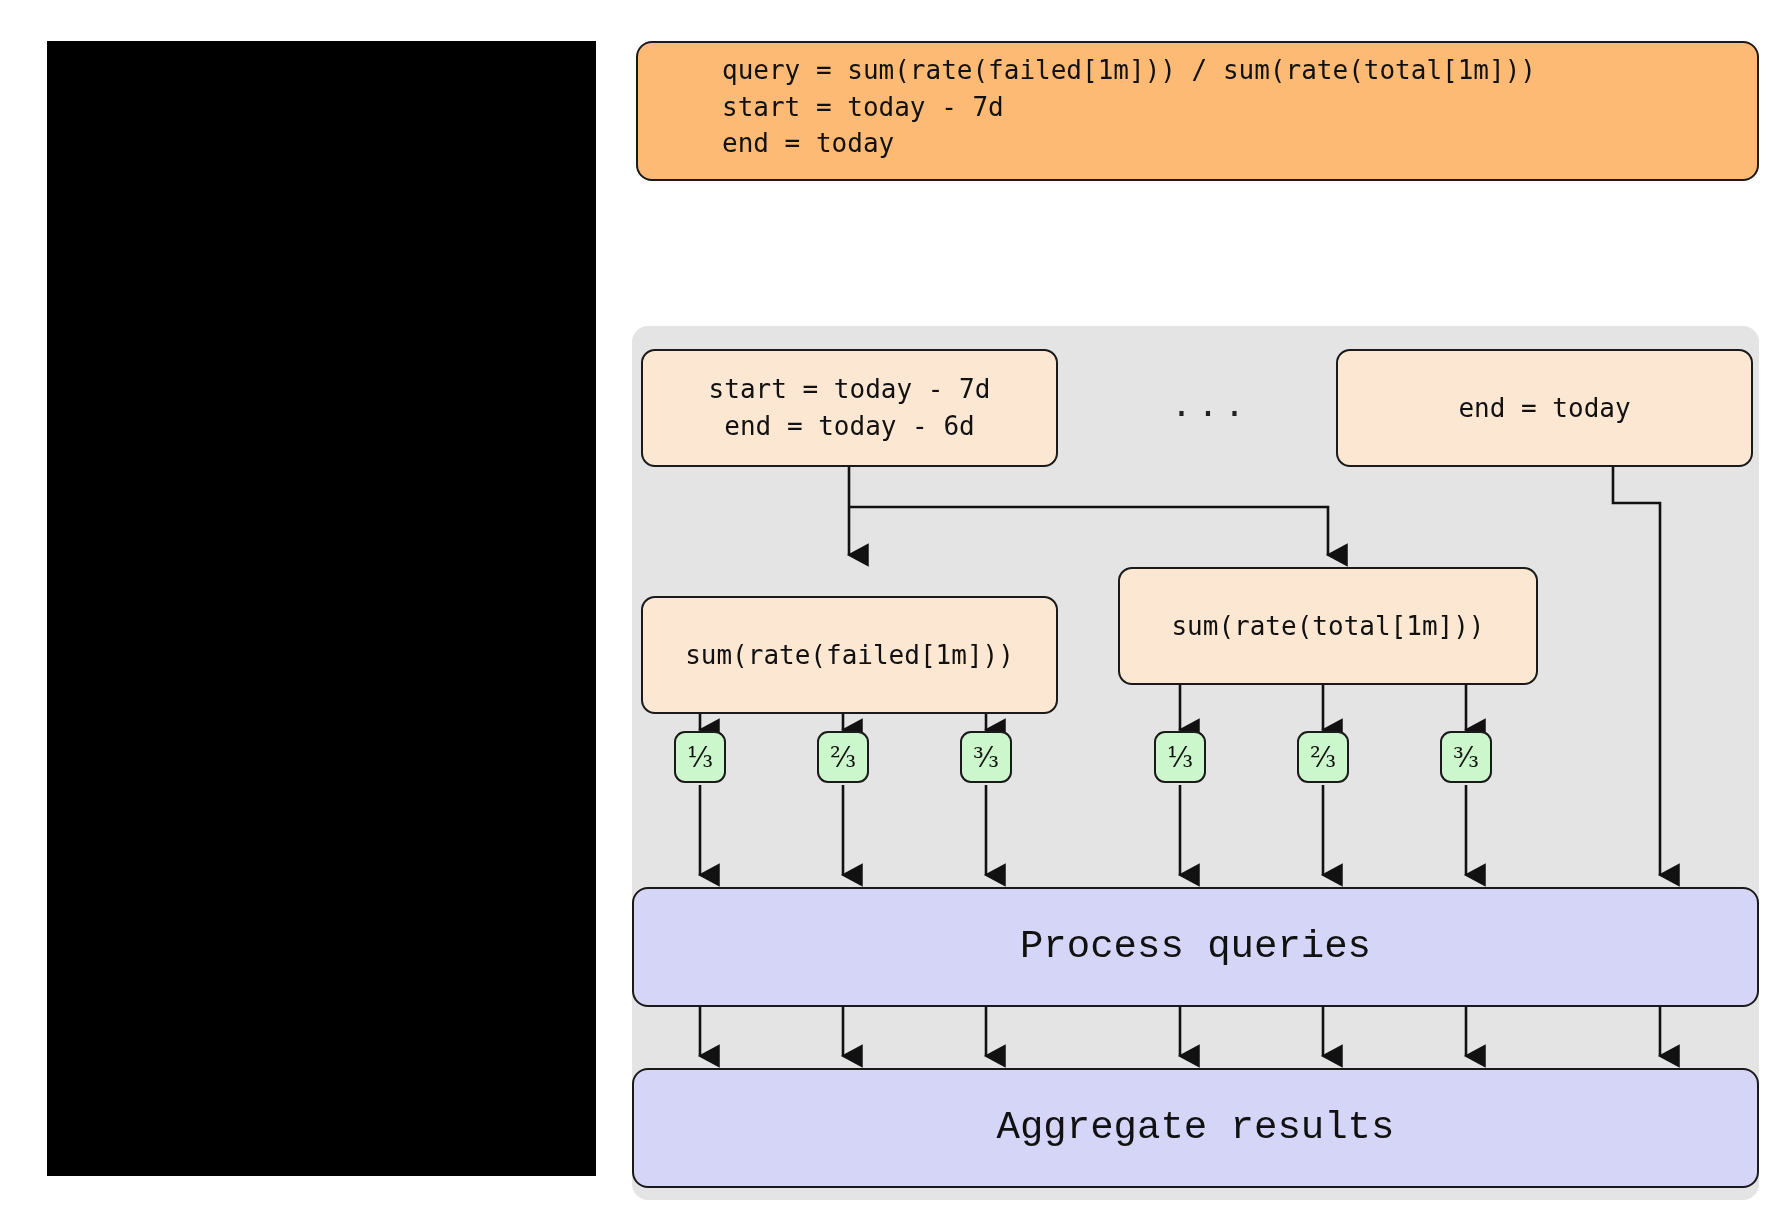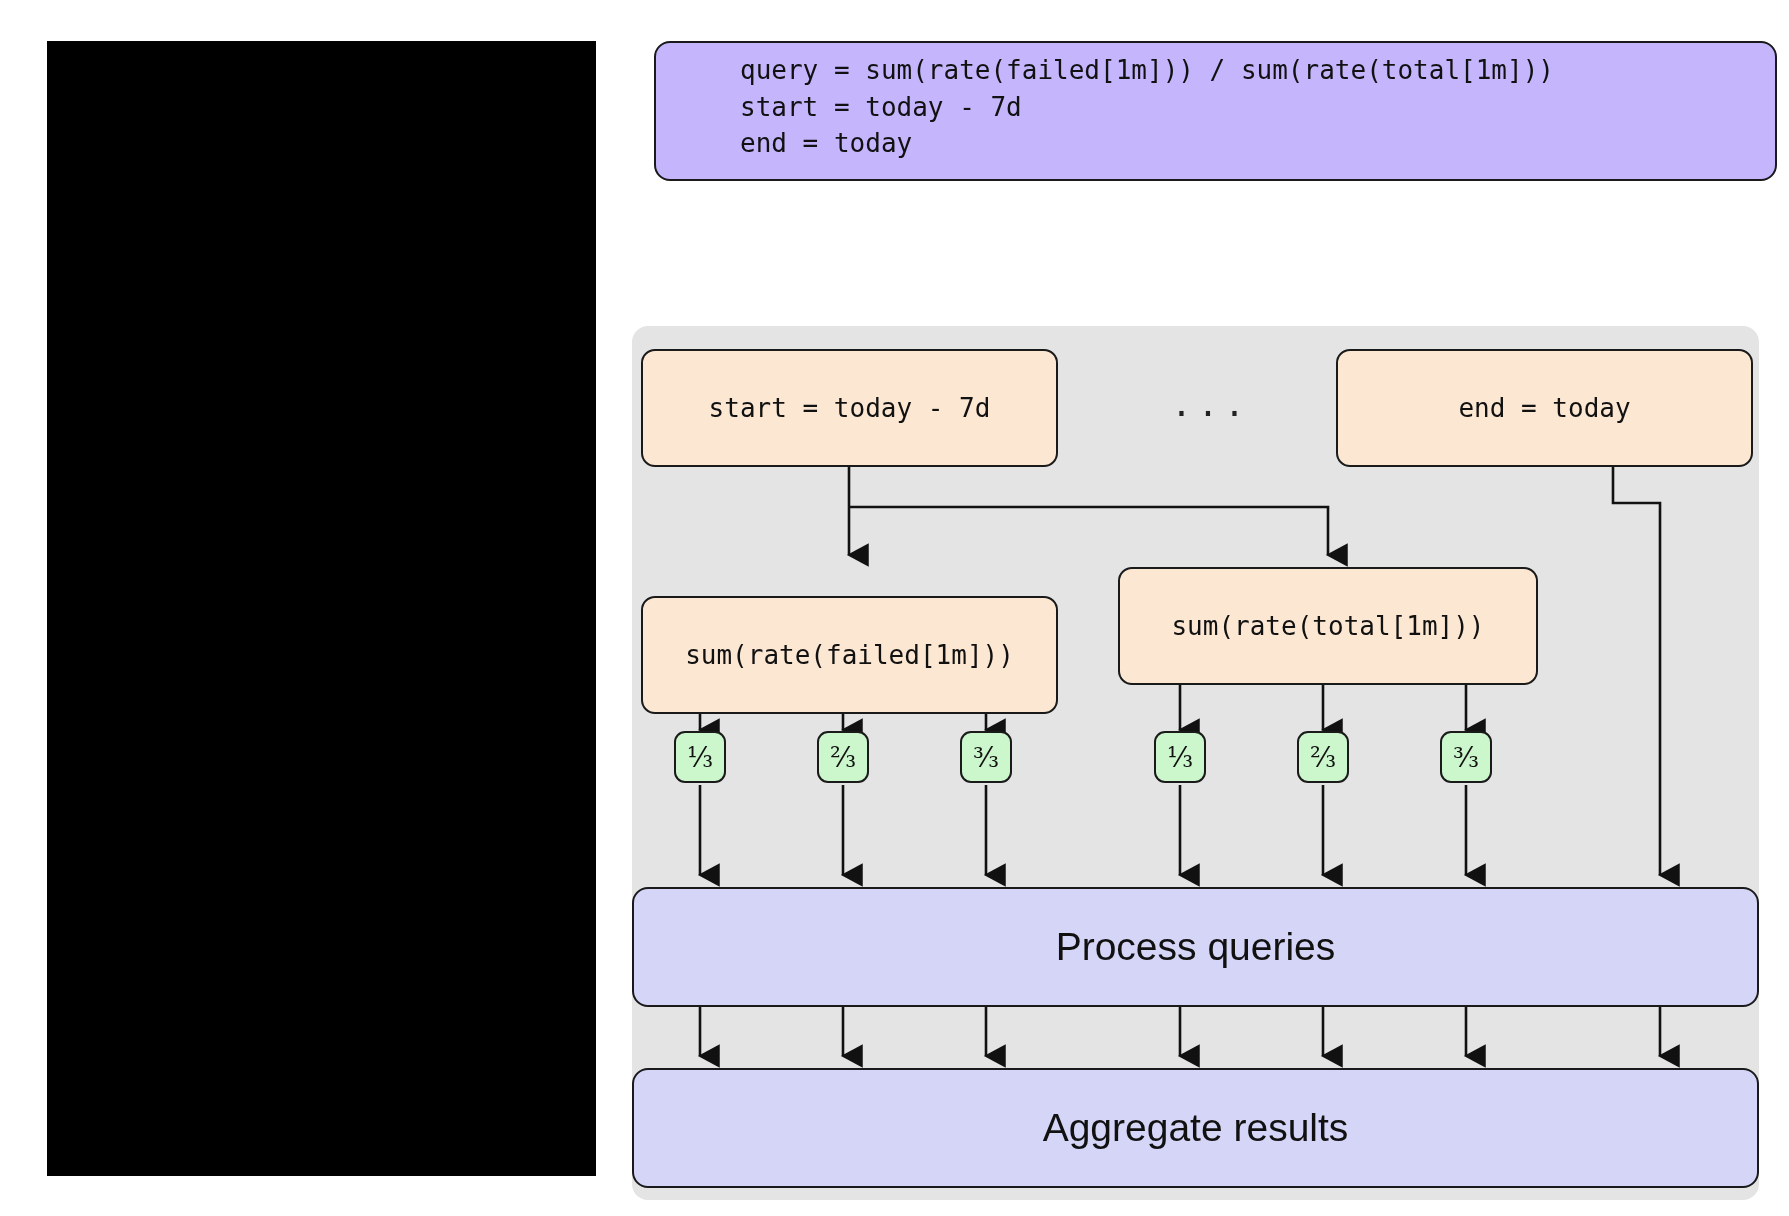--- a/index.html
+++ b/index.html
@@ -22,22 +22,22 @@
     display:flex;flex-direction:column;justify-content:center;
     z-index:20;
   }
   .mono{
     font-family:"DejaVu Sans Mono","Liberation Mono",monospace;
     font-size:26px;line-height:1.42;color:#111;white-space:pre;
   }
 
   
   .spec-box{
-    left:654px;top:41px;width:1123px;height:140px;
-    background:#c4b5fd;border-radius:16px;padding:10px 0 18px 84px;
+    left:636px;top:41px;width:1123px;height:140px;
+    background:#fdba74;border-radius:16px;padding:10px 0 18px 84px;
   }
 
   
   .group-box{
     position:absolute;left:632px;top:326px;width:1127px;height:874px;
     background:#e4e4e4;border-radius:16px;z-index:5;
   }
 
   
   .tr-box{background:#fce7d3;}
@@ -68,21 +68,21 @@
   }
 
   
   .bar{
     background:#d5d5f8;left:632px;width:1127px;height:120px;
     align-items:center;border-radius:16px;
   }
   .bar-process{top:887px;}
   .bar-aggregate{top:1068px;}
   .bar-label{
-    font-family:Liberation Sans, sans-serif;
+    font-family:Liberation Mono, monospace;
     font-size:39px;color:#111;
   }
 
   
   .wires{position:absolute;inset:0;z-index:14;pointer-events:none;}
 </style>
 </head>
 <body>
 
 <div class="stage">
@@ -127,20 +127,21 @@
   </svg>
 
   <div class="node spec-box">
     <div class="mono">query = sum(rate(failed[1m])) / sum(rate(total[1m]))</div>
     <div class="mono">start = today - 7d</div>
     <div class="mono">end = today</div>
   </div>
 
   <div class="node tr-box tr-left">
     <div class="mono">start = today - 7d</div>
+    <div class="mono">end = today - 6d</div>
   </div>
 
   <div class="ellipsis">...</div>
 
   <div class="node tr-box tr-right">
     <div class="mono">end = today</div>
   </div>
 
   <div class="node q-box q-left">
     <div class="mono">sum(rate(failed[1m]))</div>

